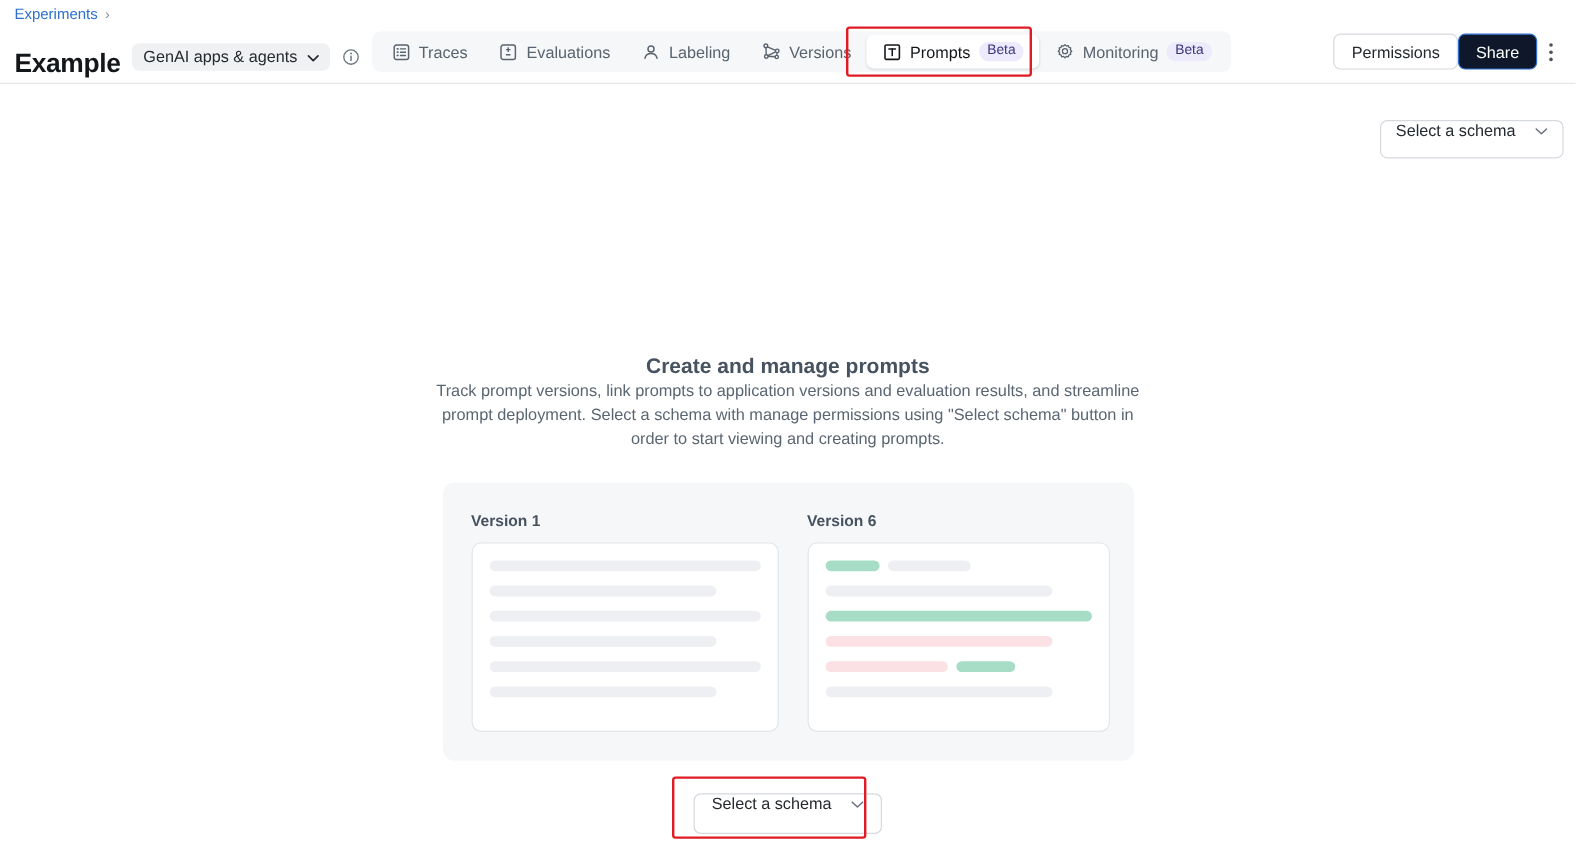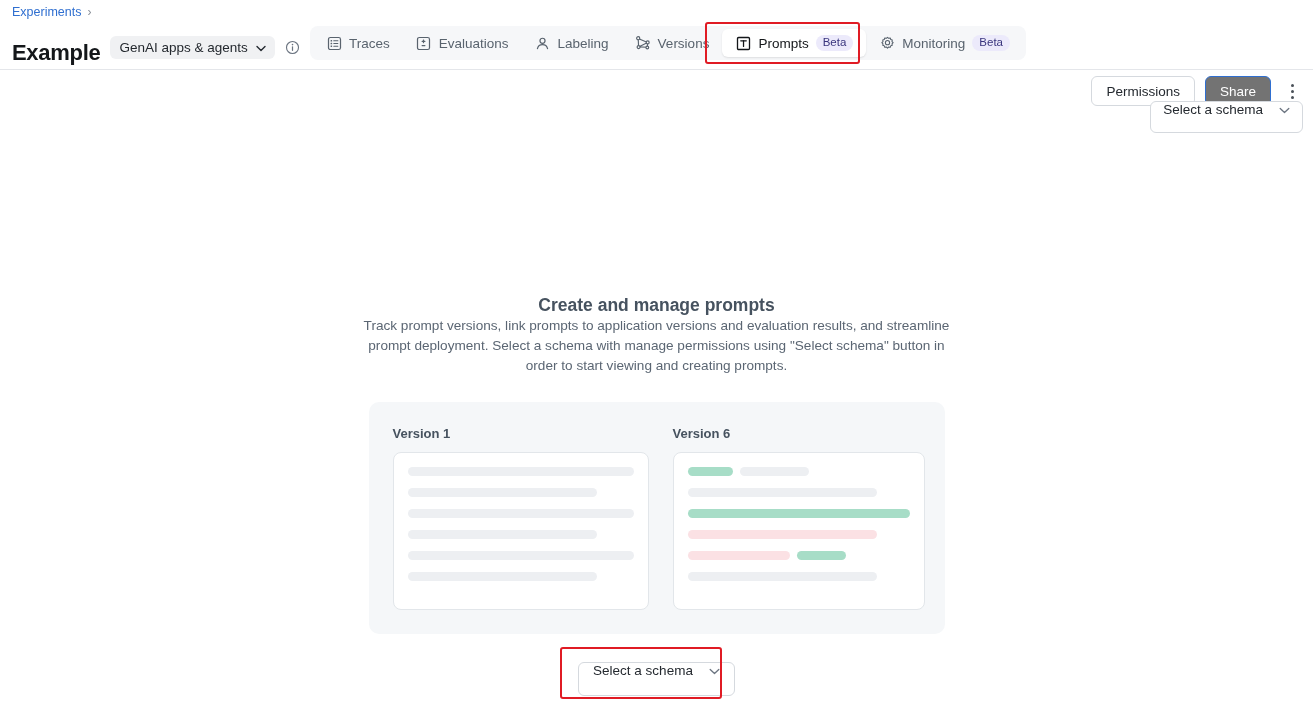--- a/index.html
+++ b/index.html
@@ -118,40 +118,38 @@
     pointer-events: none;
   }
 
   
   .header-right {
     position: absolute;
     right: 10px;
     top: 28px;
     display: flex;
     align-items: center;
-    gap: 10px;
-    margin-top: 48px;
   }
   .btn {
     height: 30px;
     padding: 0 14px;
     border-radius: 6px;
     font-size: 13.5px;
     display: inline-flex;
     align-items: center;
     cursor: pointer;
     font-family: inherit;
   }
   .btn-outline {
     background: #ffffff;
     border: 1px solid #d5d9de;
     color: #24292f;
   }
   .btn-primary {
-    background: #737373;
+    background: #0f172a;
     border: 1px solid #2f6fd0;
     color: #ffffff;
   }
   .kebab {
     width: 22px; height: 28px;
     display: flex; flex-direction: column;
     align-items: center; justify-content: center;
     gap: 3px; cursor: pointer;
   }
   .kebab span { width: 3px; height: 3px; border-radius: 50%; background: #4a5158; display:block; }

